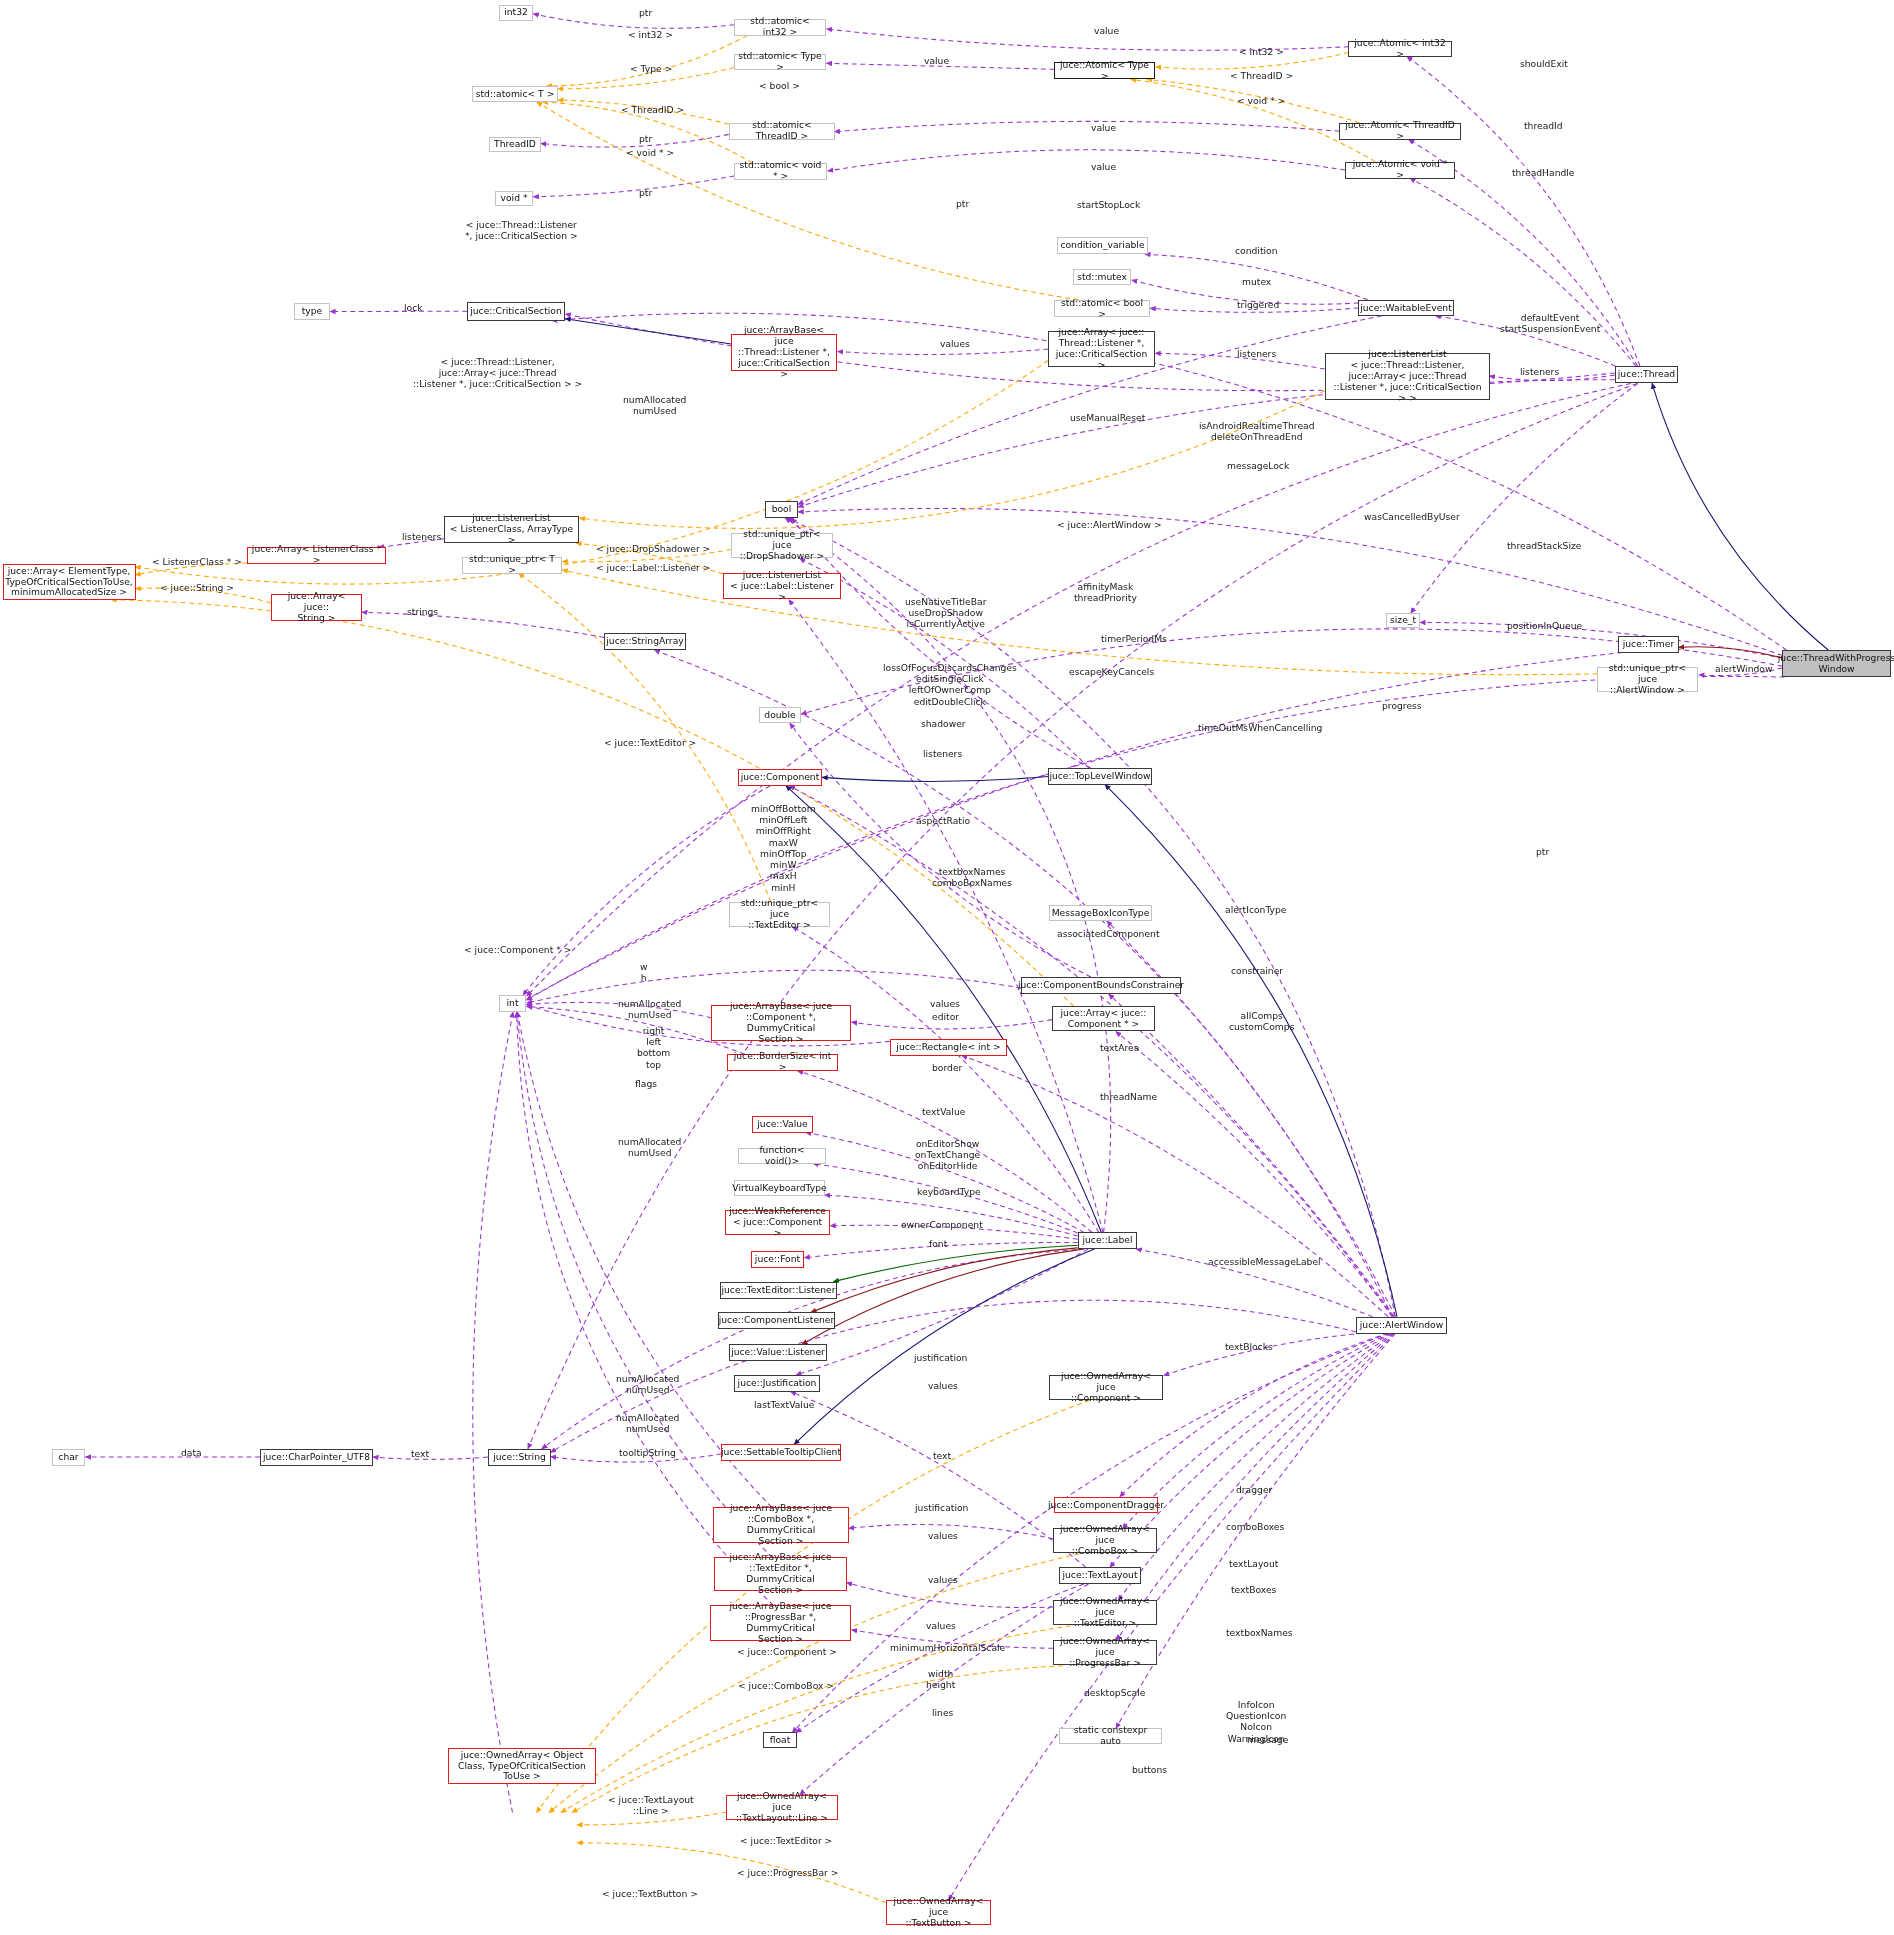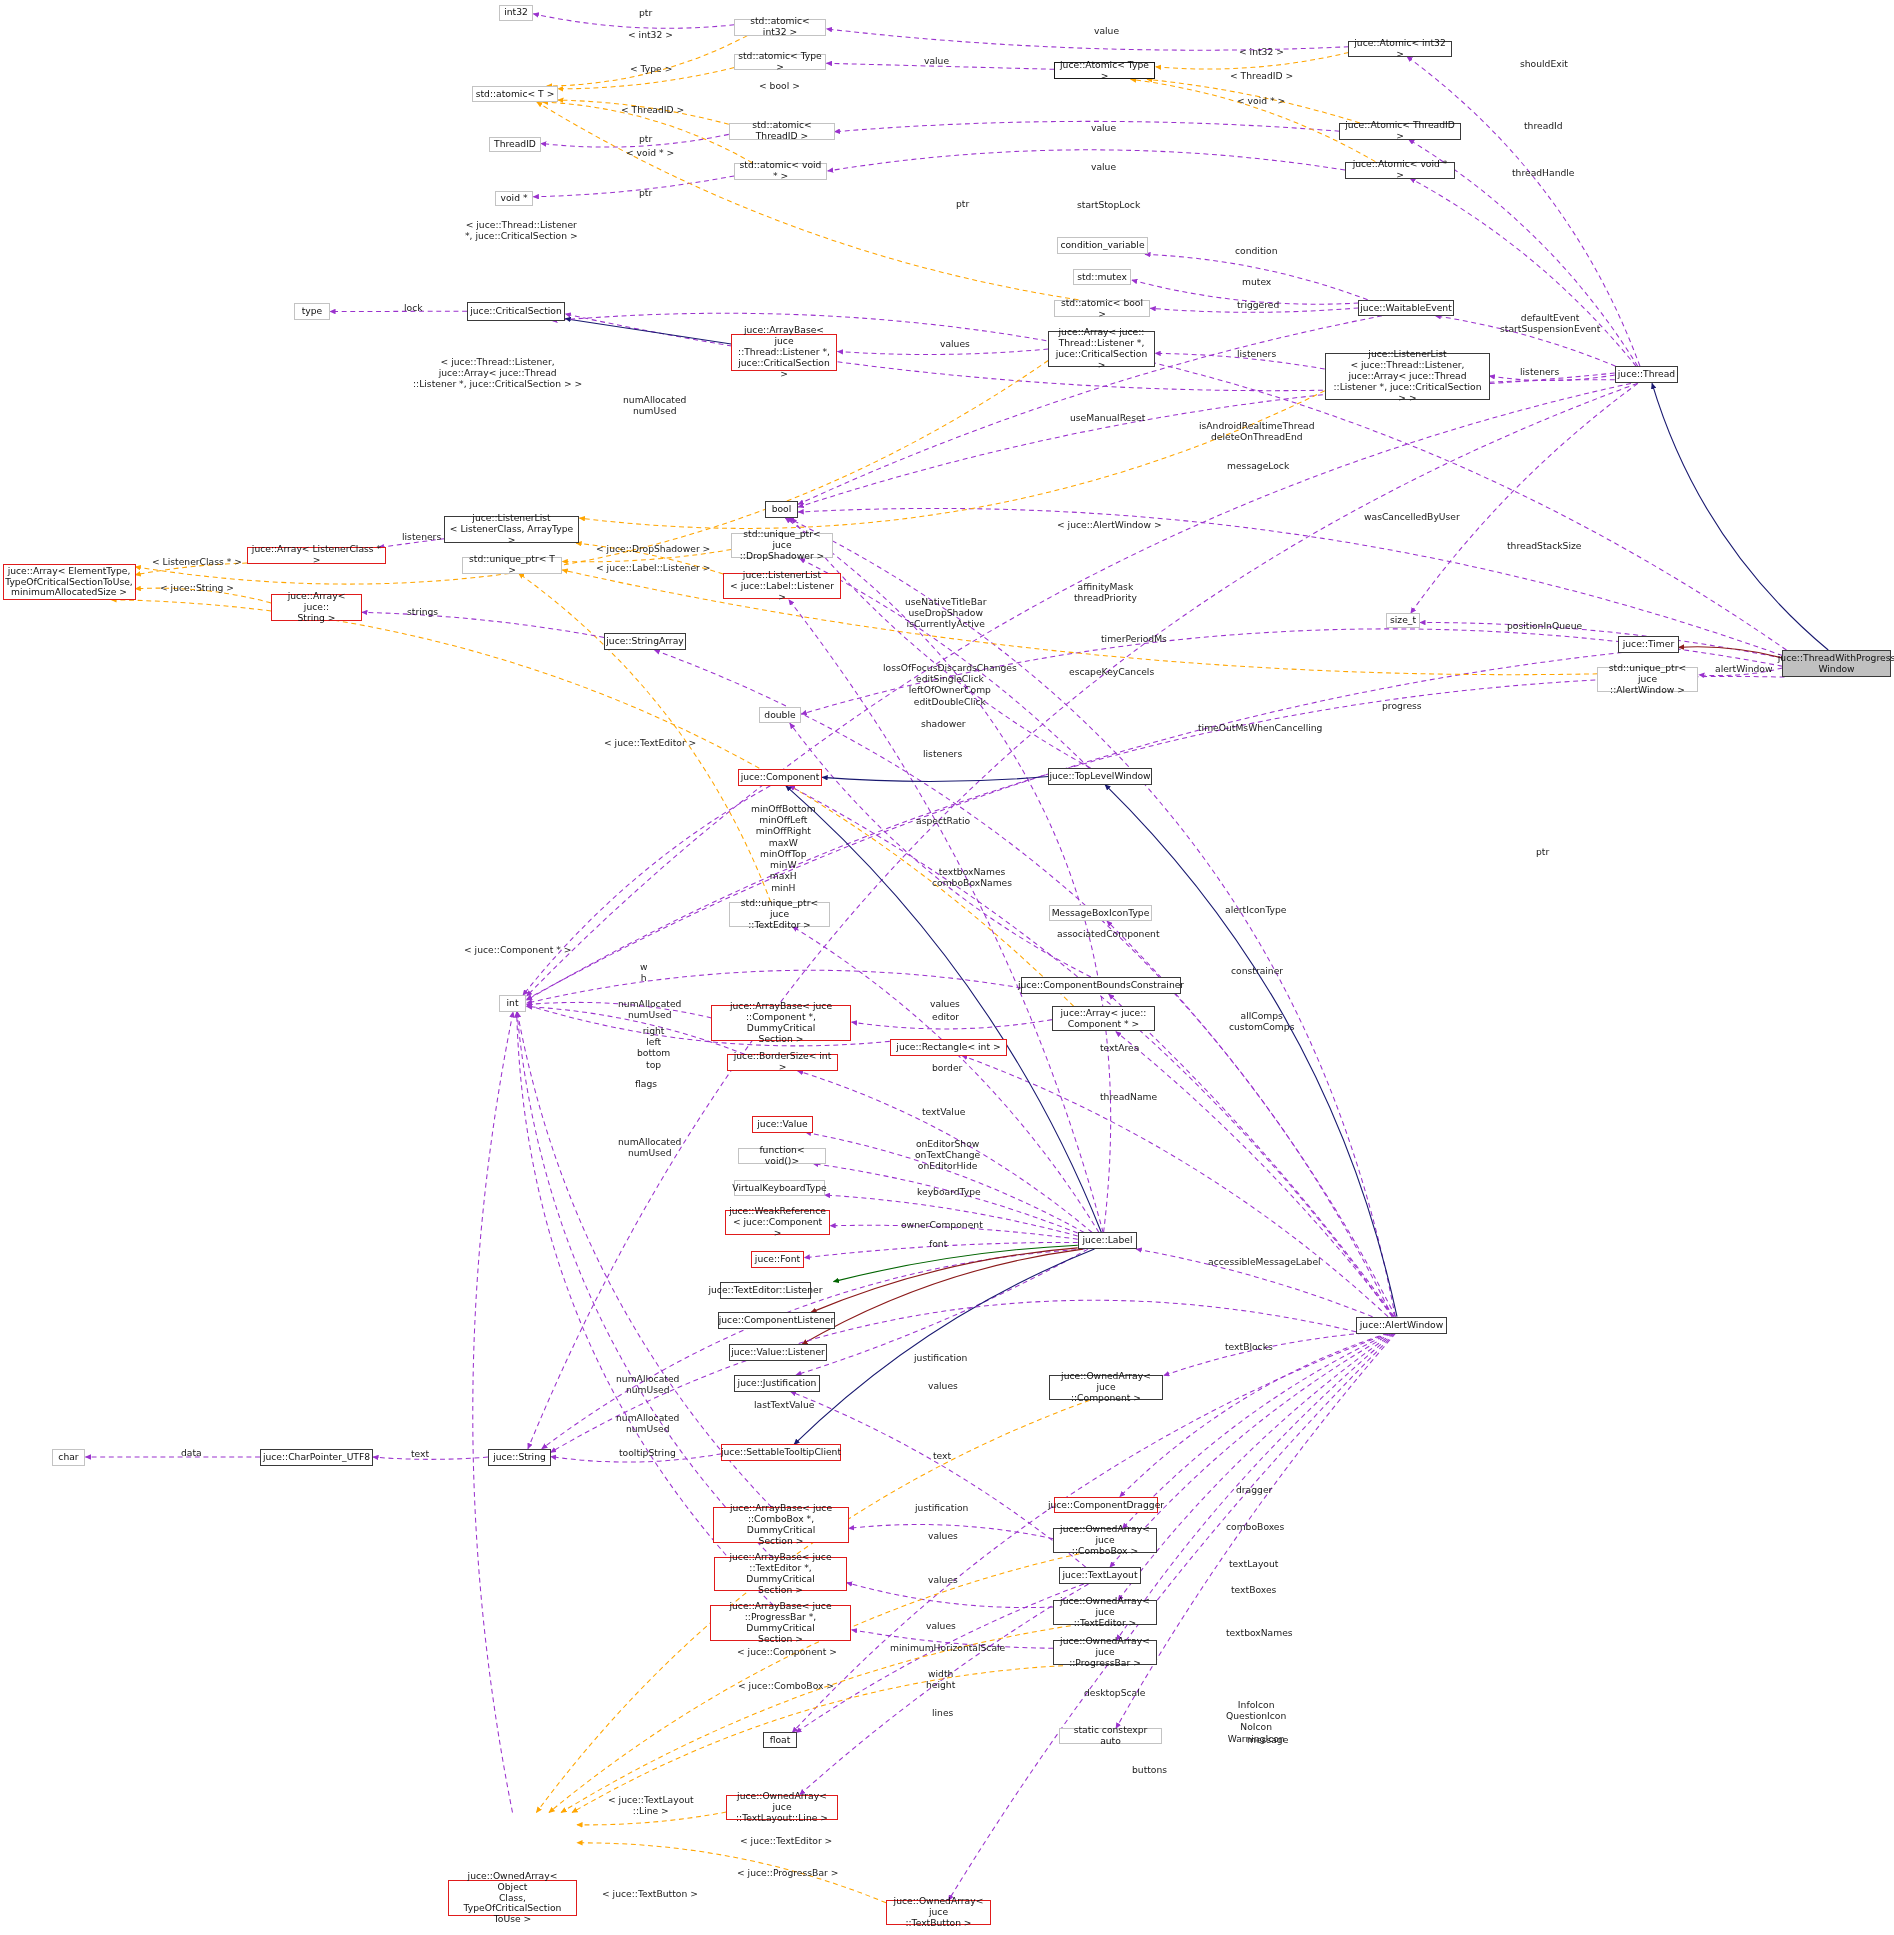--- a/index.html
+++ b/index.html
@@ -370,21 +370,21 @@
 Section &gt;</div>
     <div class="node r" style="left: 890px; top: 1039px; width: 117px; height: 16.6px;">juce::Rectangle&lt; int &gt;</div>
     <div class="node r" style="left: 727px; top: 1054px; width: 111px; height: 16.6px;">juce::BorderSize&lt; int &gt;</div>
     <div class="node r" style="left: 752px; top: 1116px; width: 61px; height: 16.6px;">juce::Value</div>
     <div class="node g" style="left: 738px; top: 1148px; width: 88px; height: 16px;">function&lt; void()&gt;</div>
     <div class="node g" style="left: 734px; top: 1180px; width: 91px; height: 16px;">VirtualKeyboardType</div>
     <div class="node r" style="left: 725px; top: 1210px; width: 105px; height: 25px;">juce::WeakReference
 &lt; juce::Component &gt;</div>
     <div class="node r" style="left: 751px; top: 1251px; width: 53px; height: 16.6px;">juce::Font</div>
     <div class="node k" style="left: 1078px; top: 1232px; width: 59px; height: 16.6px;">juce::Label</div>
-    <div class="node k" style="left: 720px; top: 1282px; width: 91px; height: 16.6px;">juce::TextEditor::Listener</div>
+    <div class="node k" style="left: 720px; top: 1282px; width: 117px; height: 16.6px;">juce::TextEditor::Listener</div>
     <div class="node k" style="left: 718px; top: 1312px; width: 117px; height: 16.6px;">juce::ComponentListener</div>
     <div class="node k" style="left: 729px; top: 1344px; width: 98px; height: 16.6px;">juce::Value::Listener</div>
     <div class="node k" style="left: 734px; top: 1375px; width: 86px; height: 16.6px;">juce::Justification</div>
     <div class="node k" style="left: 1049px; top: 1375px; width: 114px; height: 25px;">juce::OwnedArray&lt; juce
 ::Component &gt;</div>
     <div class="node g" style="left: 52px; top: 1449px; width: 33px; height: 16.6px;">char</div>
     <div class="node k" style="left: 260px; top: 1449px; width: 113px; height: 16.6px;">juce::CharPointer_UTF8</div>
     <div class="node k" style="left: 488px; top: 1449px; width: 63px; height: 16.6px;">juce::String</div>
     <div class="node r" style="left: 721px; top: 1444px; width: 120px; height: 16.6px;">juce::SettableTooltipClient</div>
     <div class="node r" style="left: 713px; top: 1507px; width: 136px; height: 36px;">juce::ArrayBase&lt; juce
@@ -400,21 +400,21 @@
     <div class="node r" style="left: 1054px; top: 1497px; width: 104px; height: 16px;">juce::ComponentDragger</div>
     <div class="node k" style="left: 1053px; top: 1528px; width: 104px; height: 25px;">juce::OwnedArray&lt; juce
 ::ComboBox &gt;</div>
     <div class="node k" style="left: 1059px; top: 1567px; width: 82px; height: 16.6px;">juce::TextLayout</div>
     <div class="node k" style="left: 1053px; top: 1600px; width: 104px; height: 25px;">juce::OwnedArray&lt; juce
 ::TextEditor &gt;</div>
     <div class="node k" style="left: 1053px; top: 1640px; width: 104px; height: 25px;">juce::OwnedArray&lt; juce
 ::ProgressBar &gt;</div>
     <div class="node g" style="left: 1059px; top: 1728px; width: 103px; height: 16px;">static constexpr auto</div>
     <div class="node k" style="left: 763px; top: 1732px; width: 34px; height: 16px;">float</div>
-    <div class="node r" style="left: 448px; top: 1880px; width: 129px; height: 36px;">juce::OwnedArray&lt; Object
+    <div class="node r" style="left: 448px; top: 1748px; width: 148px; height: 36px;">juce::OwnedArray&lt; Object
 Class, TypeOfCriticalSection
 ToUse &gt;</div>
     <div class="node r" style="left: 726px; top: 1795px; width: 112px; height: 25px;">juce::OwnedArray&lt; juce
 ::TextLayout::Line &gt;</div>
     <div class="node r" style="left: 886px; top: 1900px; width: 105px; height: 25px;">juce::OwnedArray&lt; juce
 ::TextButton &gt;</div>
   </div>
 
 
 </body></html>

